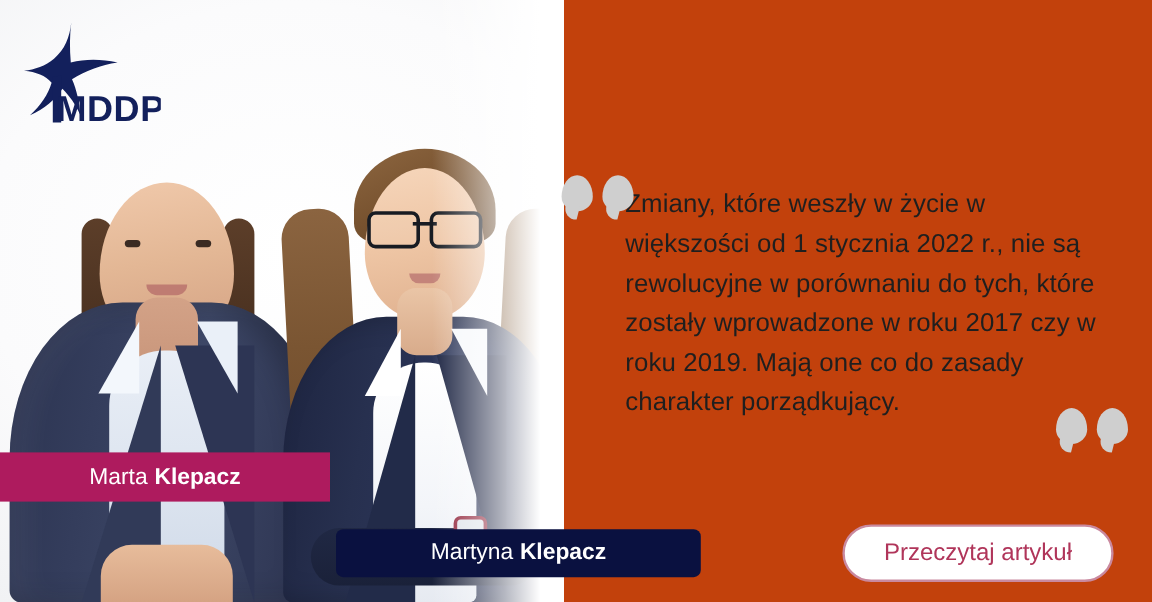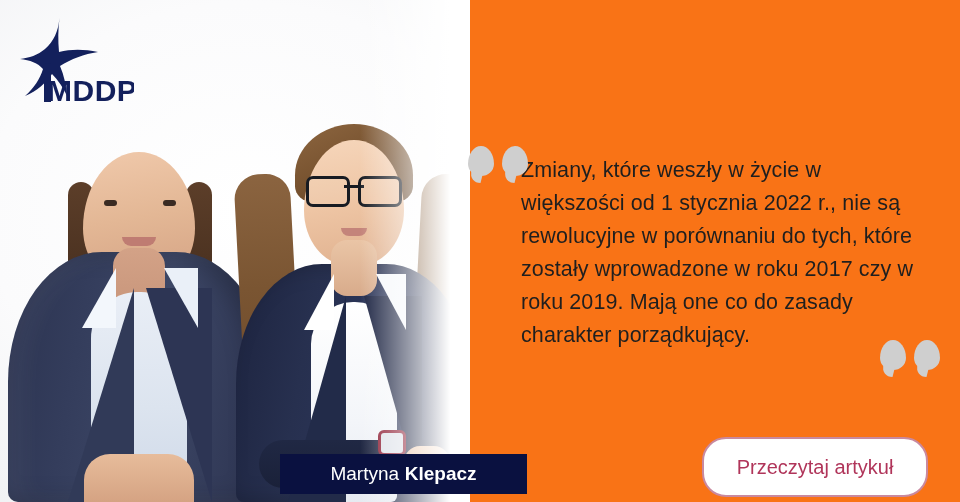--- a/index.html
+++ b/index.html
@@ -5,21 +5,21 @@
   html,body{margin:0;padding:0;}
   body{
     width:960px;height:502px;
     background:#ffffff;
     font-family:"Liberation Sans", sans-serif;
     overflow:hidden;
   }
   .banner{
     position:relative;
     width:960px;height:502px;
-    background:#f97316;
+    background:#c2410c;
     overflow:hidden;
   }
 
   
   .logo{
     position:absolute;left:14px;top:16px;
     width:120px;height:88px;
     z-index:40;
   }
   .logo svg{display:block;}
@@ -225,24 +225,25 @@
   .nameplate .given{font-weight:400;}
   .nameplate .family{font-weight:700;margin-left:.30em;}
 
   .plate-a{
     left:0;top:377px;width:275px;height:41px;
     background:#ae1b5e;
     justify-content:center;
     font-size:19px;
   }
   .plate-b{
-    left:280px;top:454px;width:247px;height:40px;
+    left:280px;top:441px;width:304px;height:40px;
     background:#0a1140;
     justify-content:center;
     font-size:19px;
+    border-radius:6px;
   }
 
   
   .quote-wrap{
     position:absolute;left:468px;top:146px;width:470px;
     z-index:30;
   }
   .qmark{
     position:absolute;
     display:flex;gap:8px;
@@ -272,21 +273,21 @@
   .quote-text{
     position:absolute;left:53px;top:8px;width:400px;
     font-size:21.5px;line-height:33px;
     color:#1f1f1f;
     letter-spacing:.1px;
   }
 
   
   .cta{
     position:absolute;left:702px;top:437px;
-    width:226px;height:60px;
+    width:226px;height:48px;
     border:2px solid #c9899f;
     border-radius:24px;
     background:#ffffff;
     color:#b0355a;
     font-size:20px;
     display:flex;align-items:center;justify-content:center;
     cursor:pointer;
     box-sizing:border-box;
   }
 </style>
@@ -347,20 +348,24 @@
         <div class="collar-r"></div>
         <div class="arms"></div>
         <div class="watch"></div>
         <div class="hand"></div>
       </div>
     </div>
 
     <div class="photo-fade"></div>
   </div>
 
+  <div class="nameplate plate-a">
+    <span class="given">Marta</span>
+    <span class="family">Klepacz</span>
+  </div>
 
   <div class="nameplate plate-b">
     <span class="given">Martyna</span>
     <span class="family">Klepacz</span>
   </div>
 
   <div class="quote-wrap">
     <div class="qmark open">
       <span></span>
       <span></span>

